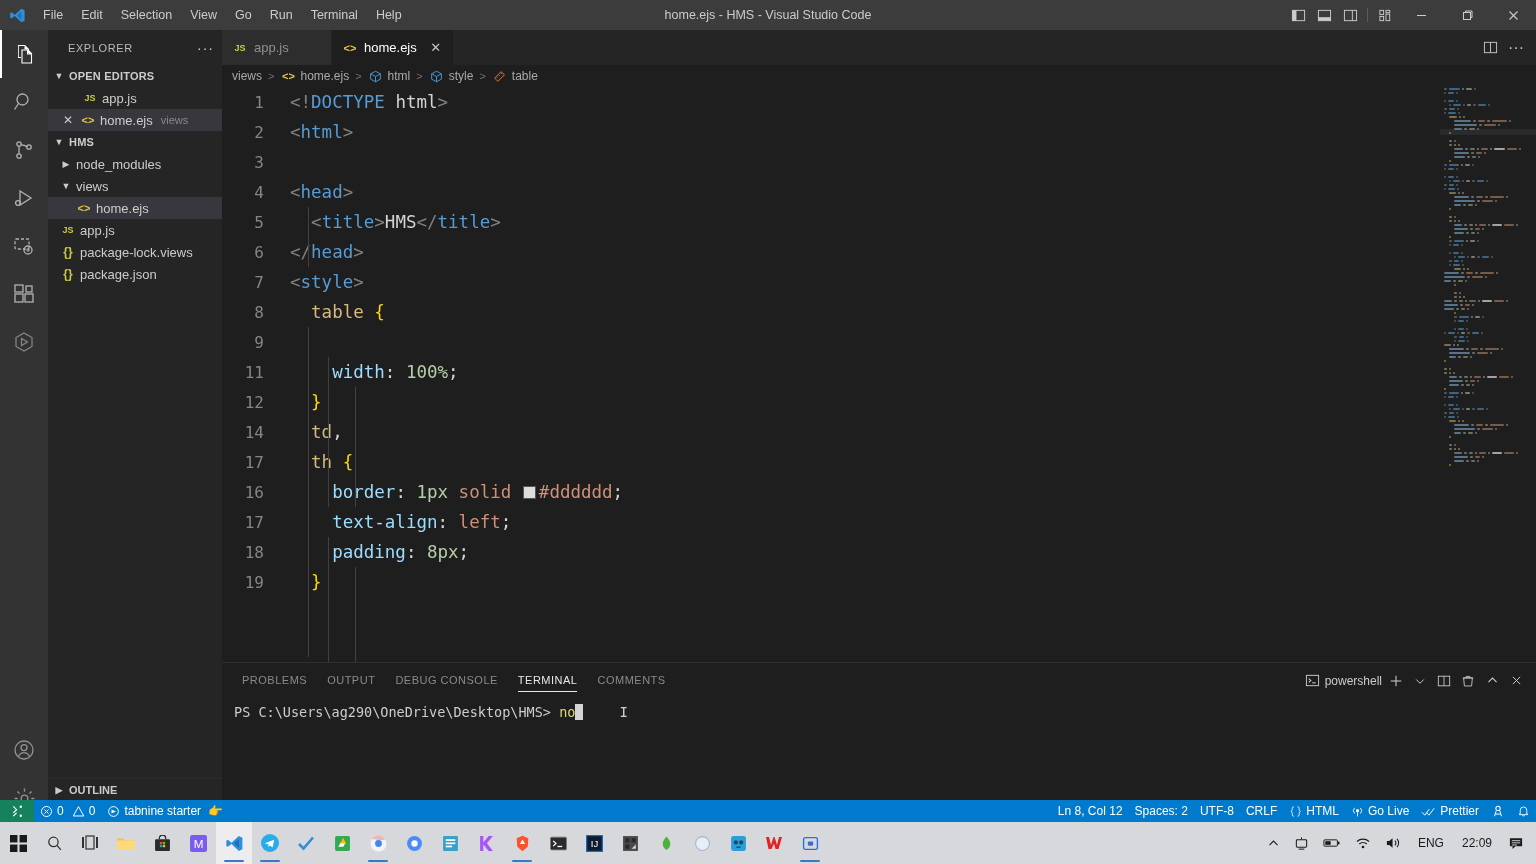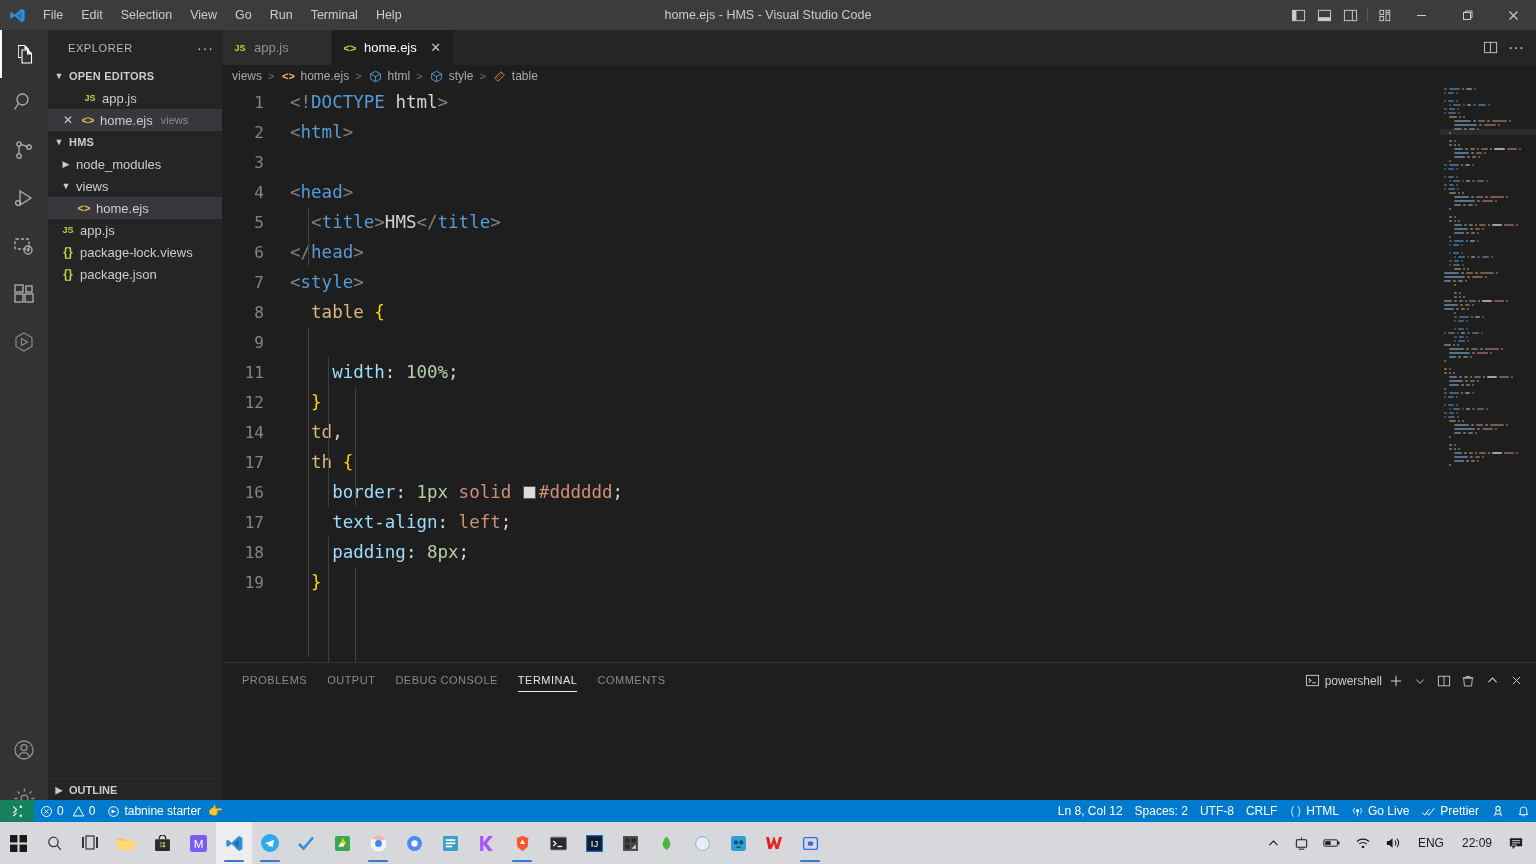--- a/index.html
+++ b/index.html
@@ -1044,20 +1044,25 @@
           </svg>
       </div>
       <div class="pa-icon">
         <svg width="13" height="13" viewBox="0 0 16 16" class="ico">
             <line x1="3.5" y1="3.5" x2="12.5" y2="12.5" stroke="#cccccc" stroke-width="1.2"></line>
             <line x1="12.5" y1="3.5" x2="3.5" y2="12.5" stroke="#cccccc" stroke-width="1.2"></line>
           </svg>
       </div>
     </div>
   </div>
+  <div class="term-body">
+    <div class="term-line">
+      <span>PS C:\Users\ag290\OneDrive\Desktop\HMS&gt;</span><span>&nbsp;</span><span class="term-cmd">no</span><span class="term-cursor"></span><span class="term-mouse">I</span>
+    </div>
+  </div>
 </div>
 
 <div class="statusbar">
   <div class="sb-remote">
     <svg width="15" height="15" viewBox="0 0 16 16" class="ico">
       <path d="M3.5 2.5 L7 6 L3.5 9.5 M3.5 13 L7 9.5" fill="none" stroke="#ffffff" stroke-width="1.3"></path>
       <circle cx="11.5" cy="3" r="1.3" fill="#ffffff"></circle>
         <circle cx="11.5" cy="12.5" r="1.3" fill="#ffffff"></circle>
     </svg>
   </div>

